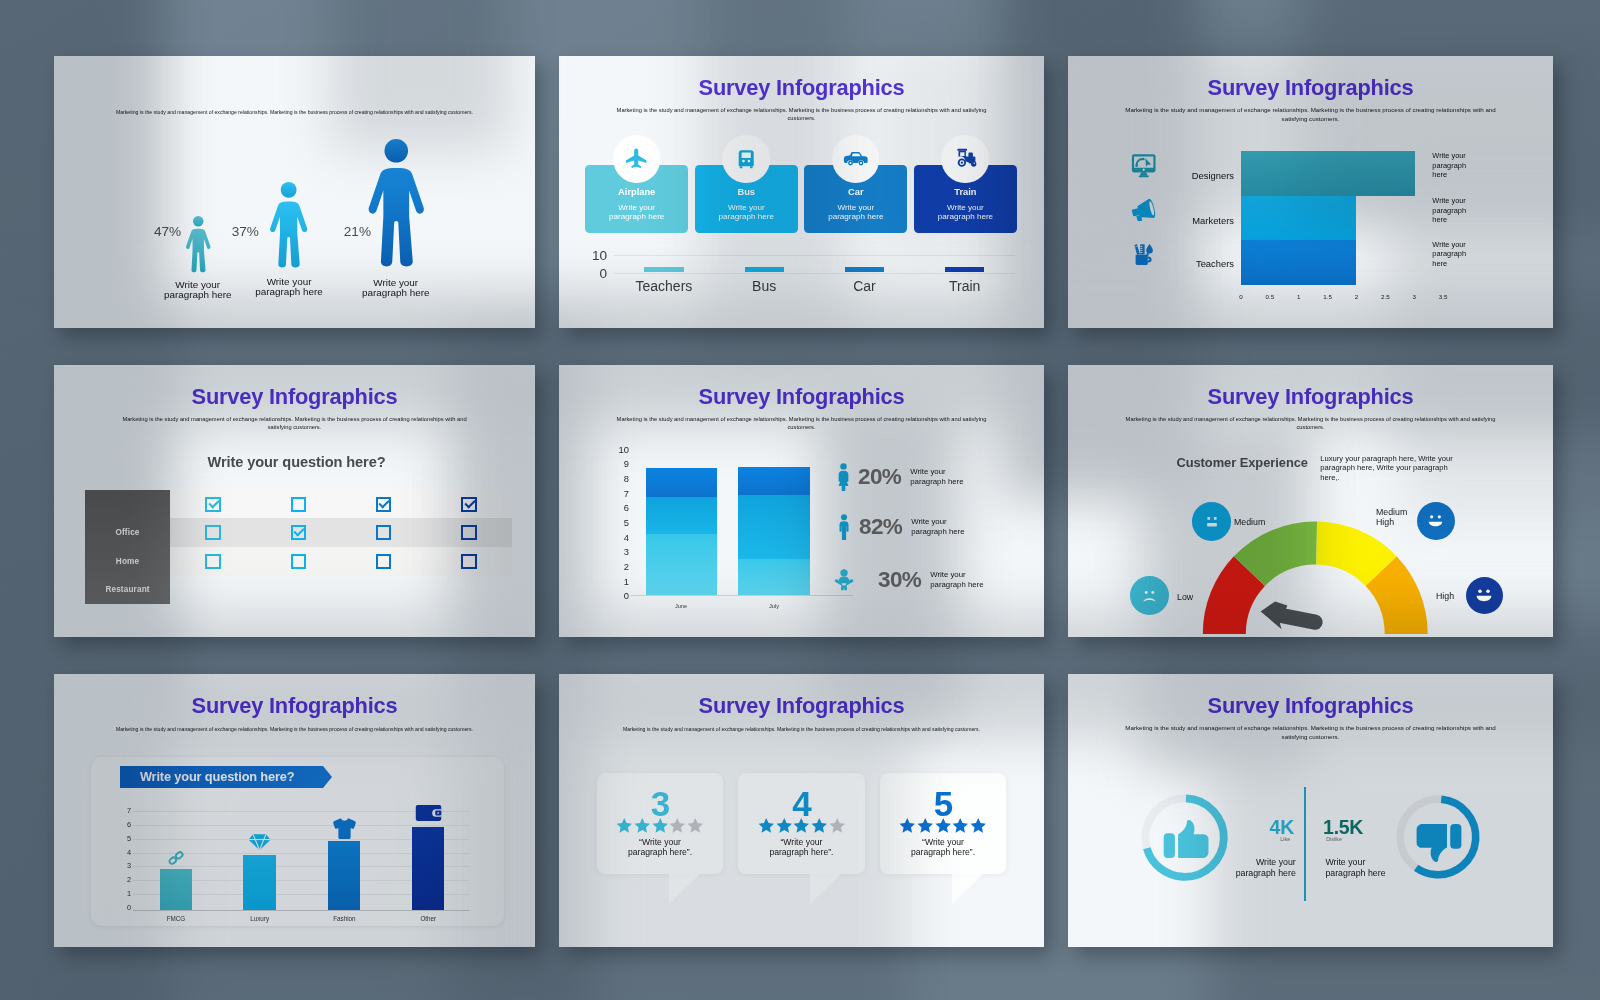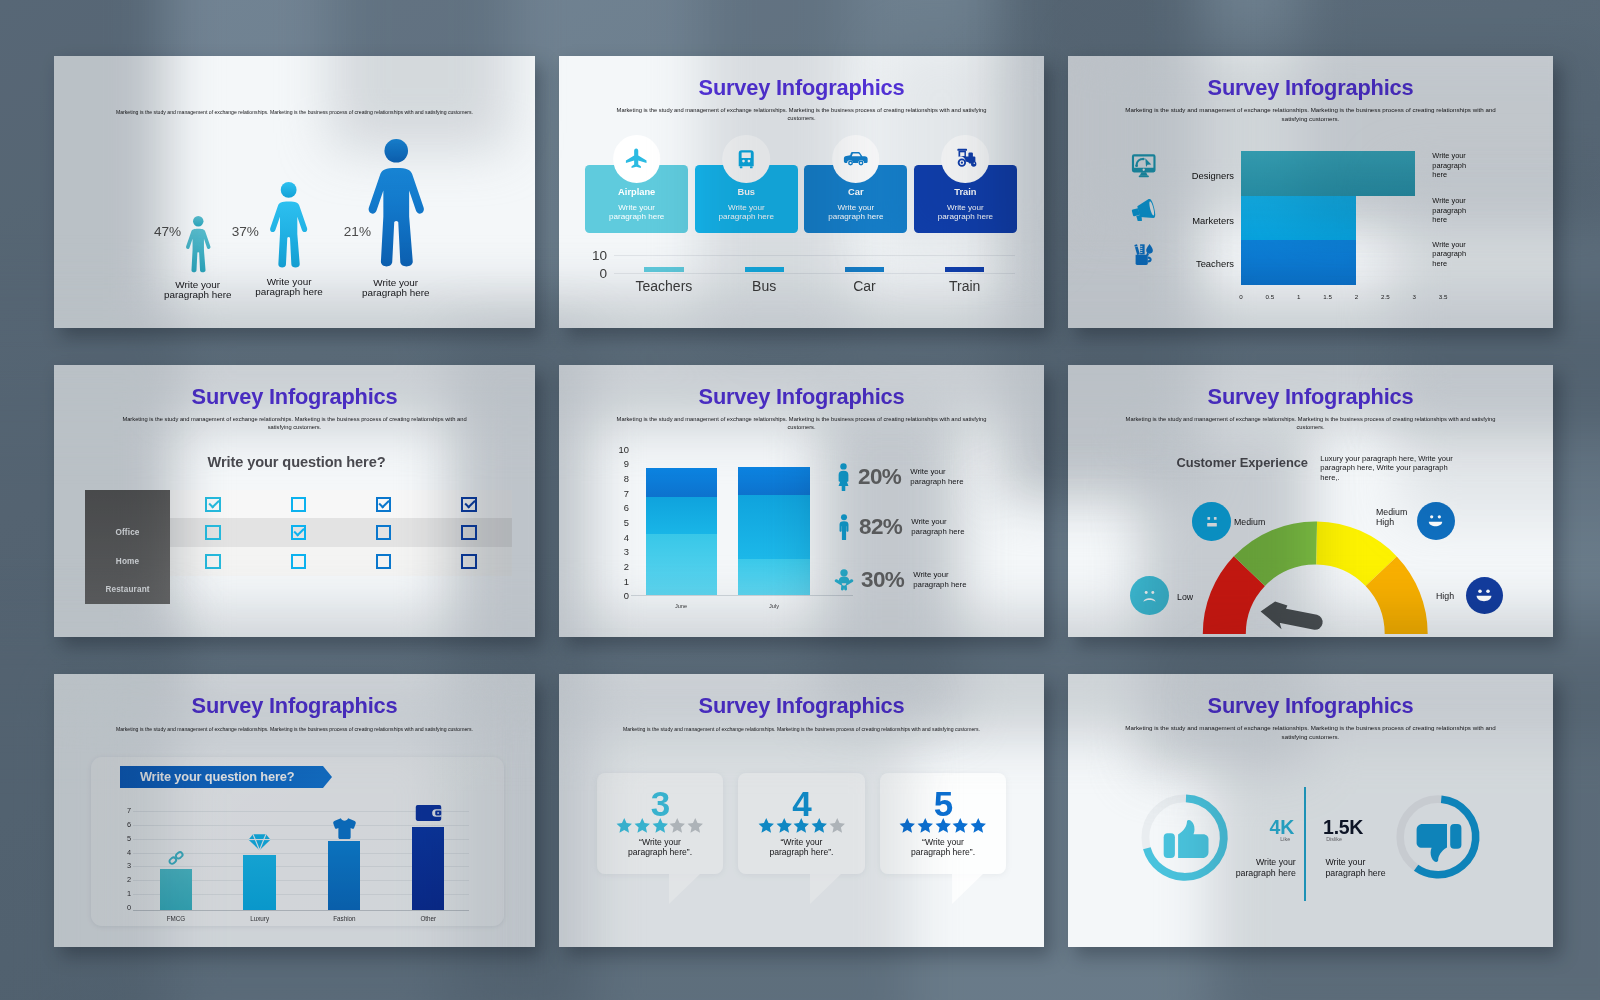--- a/index.html
+++ b/index.html
@@ -501,21 +501,21 @@
       </svg>
       <span class="legval" style="margin-left:8px">82%</span>
       <span class="legtxt" style="margin-left:9px">Write your paragraph here</span>
     </div>
     <div class="legrow" style="left:275px;top:200px;height:30px">
       <svg width="20" height="22.2" viewBox="0 0 27 30" fill="#2bbfe0">
         <circle cx="13.5" cy="5.2" r="5.0"></circle>
         <path d="M13.5 10.0 C 9.2 10.0 6.7 12.2 6.4 15.4 L 4.0 14.0 C 1.6 12.7 -0.4 16.3 2.0 17.6 L 6.6 20.3 C 7.5 21.2 8.6 21.8 9.9 22.0 L 9.4 26.6 C 9.1 29.4 13.0 29.8 13.3 27.0 L 13.5 24.8 L 13.7 27.0 C 14.0 29.8 17.9 29.4 17.6 26.6 L 17.1 22.0 C 18.4 21.8 19.5 21.2 20.4 20.3 L 25.0 17.6 C 27.4 16.3 25.4 12.7 23.0 14.0 L 20.6 15.4 C 20.3 12.2 17.8 10.0 13.5 10.0 Z"></path>
         <path d="M10.4 19.4 h6.2 a3.1 3.1 0 0 1 -6.2 0 Z" fill="#f0f4f7"></path>
       </svg>
-      <span class="legval" style="margin-left:7px">30%</span>
+      <span class="legval" style="margin-left:24px">30%</span>
       <span class="legtxt" style="margin-left:9px">Write your paragraph here</span>
     </div>
   </div>
 
   <div class="slide s6">
     <div class="title">Survey Infographics</div>
     <div class="subtitle">Marketing is the study and management of exchange relationships. Marketing is the business process of creating relationships with and satisfying customers.</div>
     <div class="cxhead">Customer Experience</div>
     <div class="cxpara">Luxury your paragraph here, Write your paragraph here, Write your paragraph here,.</div>
     <svg class="gauge" width="230" height="120" viewBox="0 0 230 120" style="position:absolute;left:132px;top:152px">
@@ -706,21 +706,21 @@
     </svg>
     <svg width="48.2" height="42" viewBox="0 0 24 21" fill="#49c3dd" style="position:absolute;left:93.6px;top:146.4px">
       <rect x="0.8" y="6.6" width="5.6" height="12.4" rx="2.0"></rect>
       <path d="M8.0 19.0 L8.0 7.2 C11.0 5.5 12.4 2.8 12.4 1.1 C12.4 -0.1 13.5 -0.3 14.4 0.4 C15.7 1.4 16.2 3.0 16.2 4.7 C16.2 5.6 16.0 6.4 15.7 7.1 L20.5 7.1 C22.2 7.1 23.2 8.3 23.2 9.5 L23.2 16.0 C23.2 17.8 22.0 19.0 20.3 19.0 Z"></path>
     </svg>
     <div class="sval" style="left:201.6px;top:144px;color:#2bb5d8">4K</div>
     <div class="slab" style="left:212.3px;top:162.3px">Like</div>
     <div class="stxt" style="left:160px;top:183.2px;text-align:right;width:67.8px">Write your
 paragraph here</div>
     <div class="divider" style="left:236.1px;top:113.1px;height:113.5px"></div>
-    <div class="sval" style="left:255.1px;top:143.5px;color:#0f172a">1.5K</div>
+    <div class="sval" style="left:255.1px;top:143.5px;color:#0f766e">1.5K</div>
     <div class="slab" style="left:258.2px;top:162.3px">Dislike</div>
     <div class="stxt" style="left:257.4px;top:183.2px;width:72px">Write your
 paragraph here</div>
     <svg width="87.9" height="87.9" viewBox="0 0 100 100" style="position:absolute;left:326.3px;top:119.1px">
       <circle cx="50" cy="50" r="43" fill="none" stroke="#e7eaec" stroke-width="8.6"></circle>
       <circle cx="50" cy="50" r="43" fill="none" stroke="#1097d2" stroke-width="8.6" stroke-dasharray="157.6 270" transform="rotate(-85 50 50)"></circle>
     </svg>
     <svg width="48" height="42" viewBox="0 0 24 21" fill="#1097d2" style="position:absolute;left:347px;top:146px">
       <rect x="17.6" y="2.0" width="5.6" height="12.4" rx="2.0"></rect>
       <path d="M16.0 2.0 L16.0 13.8 C13.0 15.5 11.6 18.2 11.6 19.9 C11.6 21.1 10.5 21.3 9.6 20.6 C8.3 19.6 7.8 18.0 7.8 16.3 C7.8 15.4 8.0 14.6 8.3 13.9 L3.5 13.9 C1.8 13.9 0.8 12.7 0.8 11.5 L0.8 5.0 C0.8 3.2 2.0 2.0 3.7 2.0 Z"></path>

